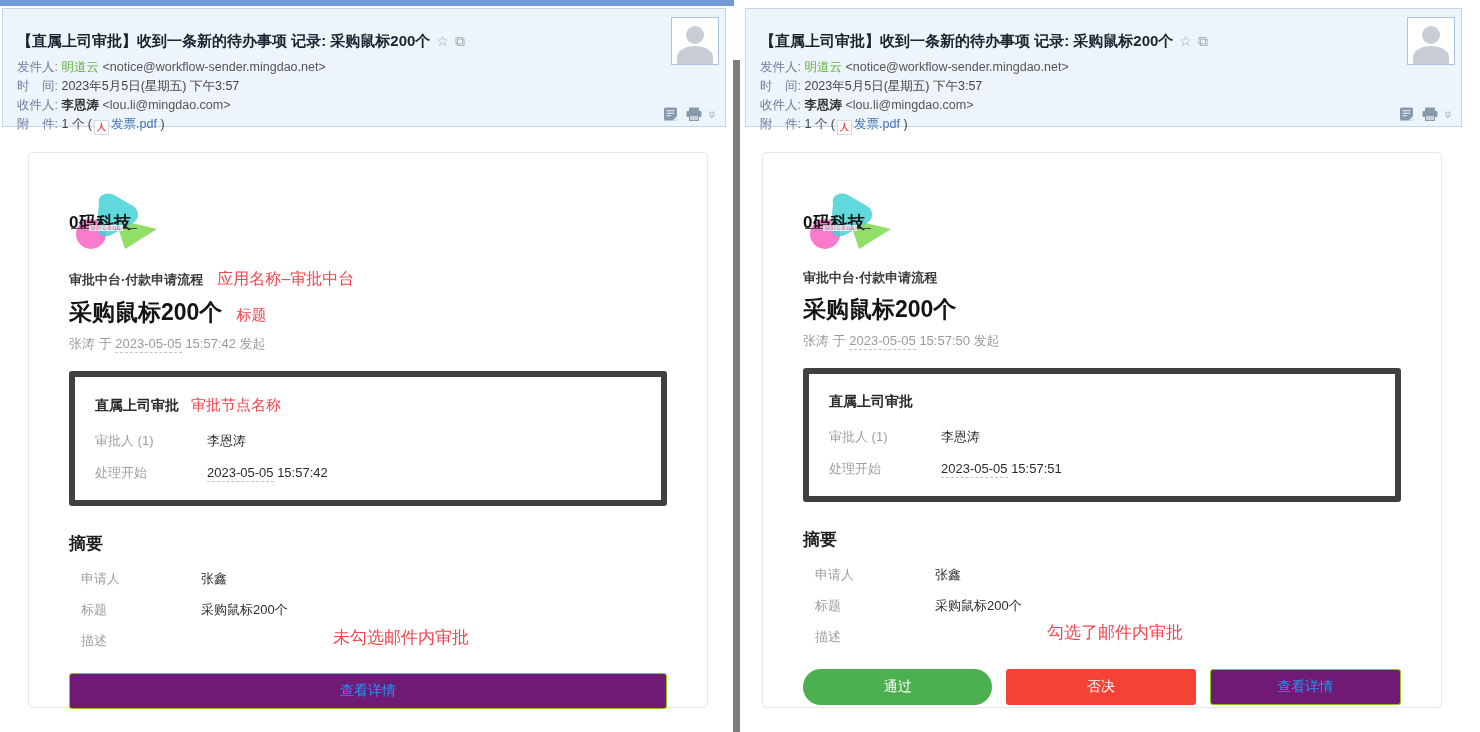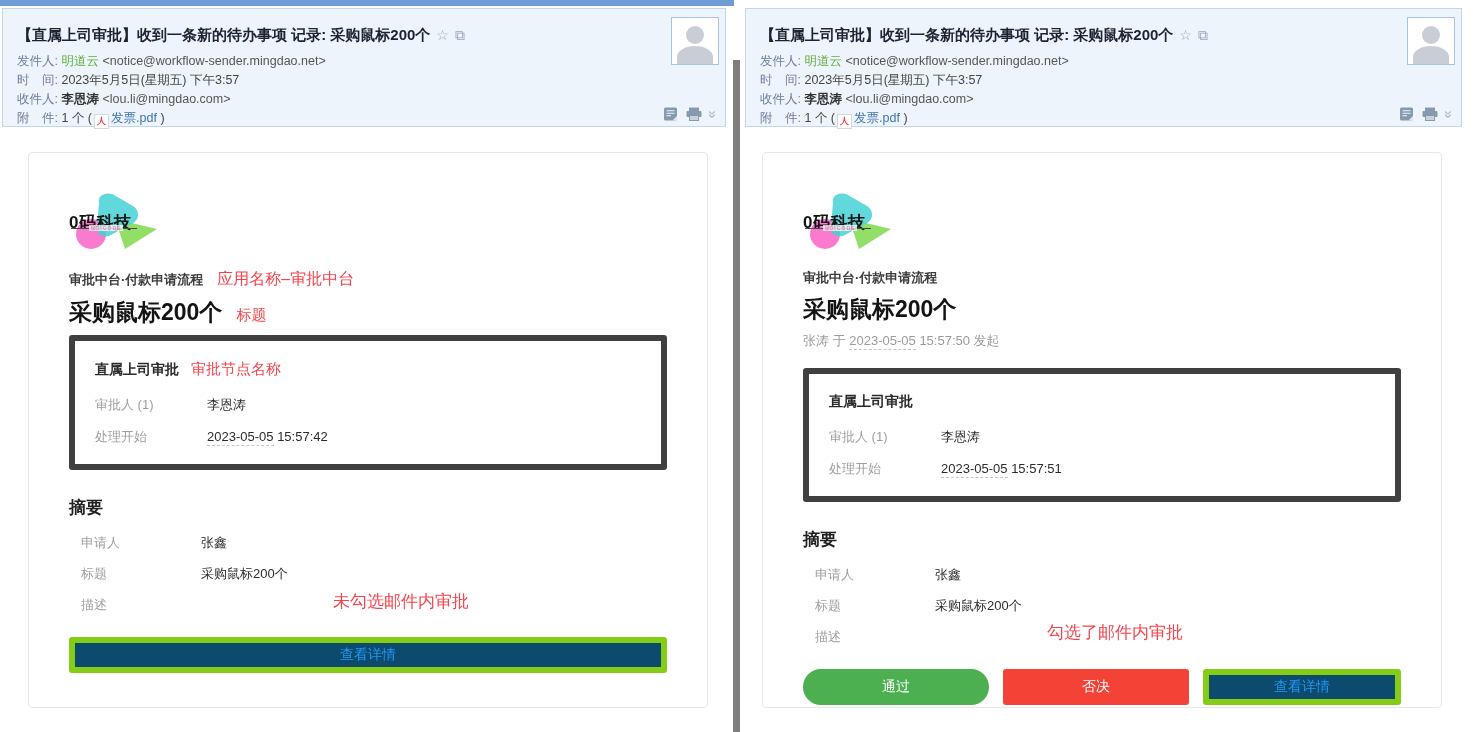--- a/index.html
+++ b/index.html
@@ -3,21 +3,21 @@
 <meta charset="utf-8">
 <style>
   html,body{margin:0;padding:0;}
   body{width:1480px;height:732px;position:relative;background:#fff;overflow:hidden;
        font-family:"Liberation Sans","DejaVu Sans",sans-serif;}
   .pane{position:absolute;top:0;height:732px;width:734px;}
   #pane-left{left:0;}
   #pane-right{left:746px;}
   .topbar{position:absolute;top:0;left:0;width:734px;height:6px;background:#6f9cd4;}
   .mail-header{position:absolute;left:2px;right:8px;top:8px;height:119px;background:#eef4fb;
-       border:1px solid #c3d7ec;box-sizing:border-box;padding:16px 14px 8px;}
+       border:1px solid #c3d7ec;box-sizing:border-box;padding:22px 14px 8px;}
   #pane-right .mail-header{left:-1px;right:18px;}
   .subject{font-size:15px;font-weight:bold;color:#1b2230;line-height:20px;margin-bottom:7px;
        white-space:nowrap;overflow:hidden;}
   .hicon{font-weight:normal;color:#9aa6b8;font-size:14px;margin-left:6px;cursor:pointer;}
   .meta-line{font-size:12.5px;line-height:19px;color:#454545;white-space:nowrap;}
   .lbl{color:#6e7e9e;}
   .sender-green{color:#5fae3a;}
   .addr{color:#555;}
   .bold-name{font-weight:bold;color:#333;}
   .pdf-icon{display:inline-block;width:13px;height:13px;border:1px solid #d8d8d8;background:#fff;
@@ -61,21 +61,21 @@
   .kv-row .k{display:inline-block;width:112px;color:#9e9e9e;}
   .summary-title{font-size:17px;font-weight:bold;color:#1f1f1f;margin-bottom:15px;}
   .summary .kv-row{padding-left:12px;position:relative;margin-bottom:14px;}
   .summary .k{width:120px;}
   .row-annotation{position:absolute;top:-3px;font-size:17px;color:#f4434b;white-space:nowrap;}
   #pane-left .row-annotation{left:264px;}
   #pane-right .row-annotation{left:244px;font-family:Liberation Mono, monospace;}
   .btn-row{display:flex;gap:14px;margin-top:24px;}
   .btn{flex:1;height:36px;border-radius:3px;font-size:14px;display:flex;align-items:center;
        justify-content:center;box-sizing:border-box;cursor:pointer;}
-  .btn-outline{border:6px solid #84cc16;color:#2196f3;background:#0c4a6e;}
+  .btn-outline{border:1px solid #84cc16;color:#2196f3;background:#701a75;}
   .btn-green{background:#4caf50;color:#fff;border-radius:18px;}
   .btn-red{background:#f44336;color:#fff;}
 </style>
 </head>
 <body>
 
 <div class="pane" id="pane-left">
   <div class="topbar"></div>
 
   <div class="mail-header">
@@ -109,20 +109,21 @@
         <polygon points="46,26 88,36 56,56" fill="#7fd94c" opacity="0.85"></polygon>
         <circle cx="22" cy="41" r="15" fill="#fa6bc8" opacity="0.9"></circle>
         <path d="M30 10 C28 2 38 -2 45 2 L64 13 C72 18 70 28 62 31 L42 42 C34 46 27 41 28 33 Z" fill="#45d1d6" opacity="0.85"></path>
       </svg>
       <span class="logo-text">0码科技</span>
       <span class="logo-line"></span>
       <span class="logo-sub">NO CODE</span>
     </div>
     <div class="app-flow"><span>审批中台·付款申请流程</span><span class="annotation">应用名称–审批中台</span></div>
     <div class="card-title"><span>采购鼠标200个</span><span class="annotation">标题</span></div>
+    <div class="initiated"><span>张涛</span> <span>于</span> <span class="dashed-u">2023-05-05</span> <span>15:57:42</span> <span>发起</span></div>
 
     <div class="node-box">
       <div class="node-title"><span>直属上司审批</span><span class="annotation">审批节点名称</span></div>
       <div class="kv-row"><span class="k">审批人 (1)</span><span>李恩涛</span></div>
       <div class="kv-row"><span class="k">处理开始</span><span class="dashed-u">2023-05-05</span> <span>15:57:42</span></div>
     </div>
 
     <div class="summary">
       <div class="summary-title">摘要</div>
       <div class="kv-row"><span class="k">申请人</span><span>张鑫</span></div>

